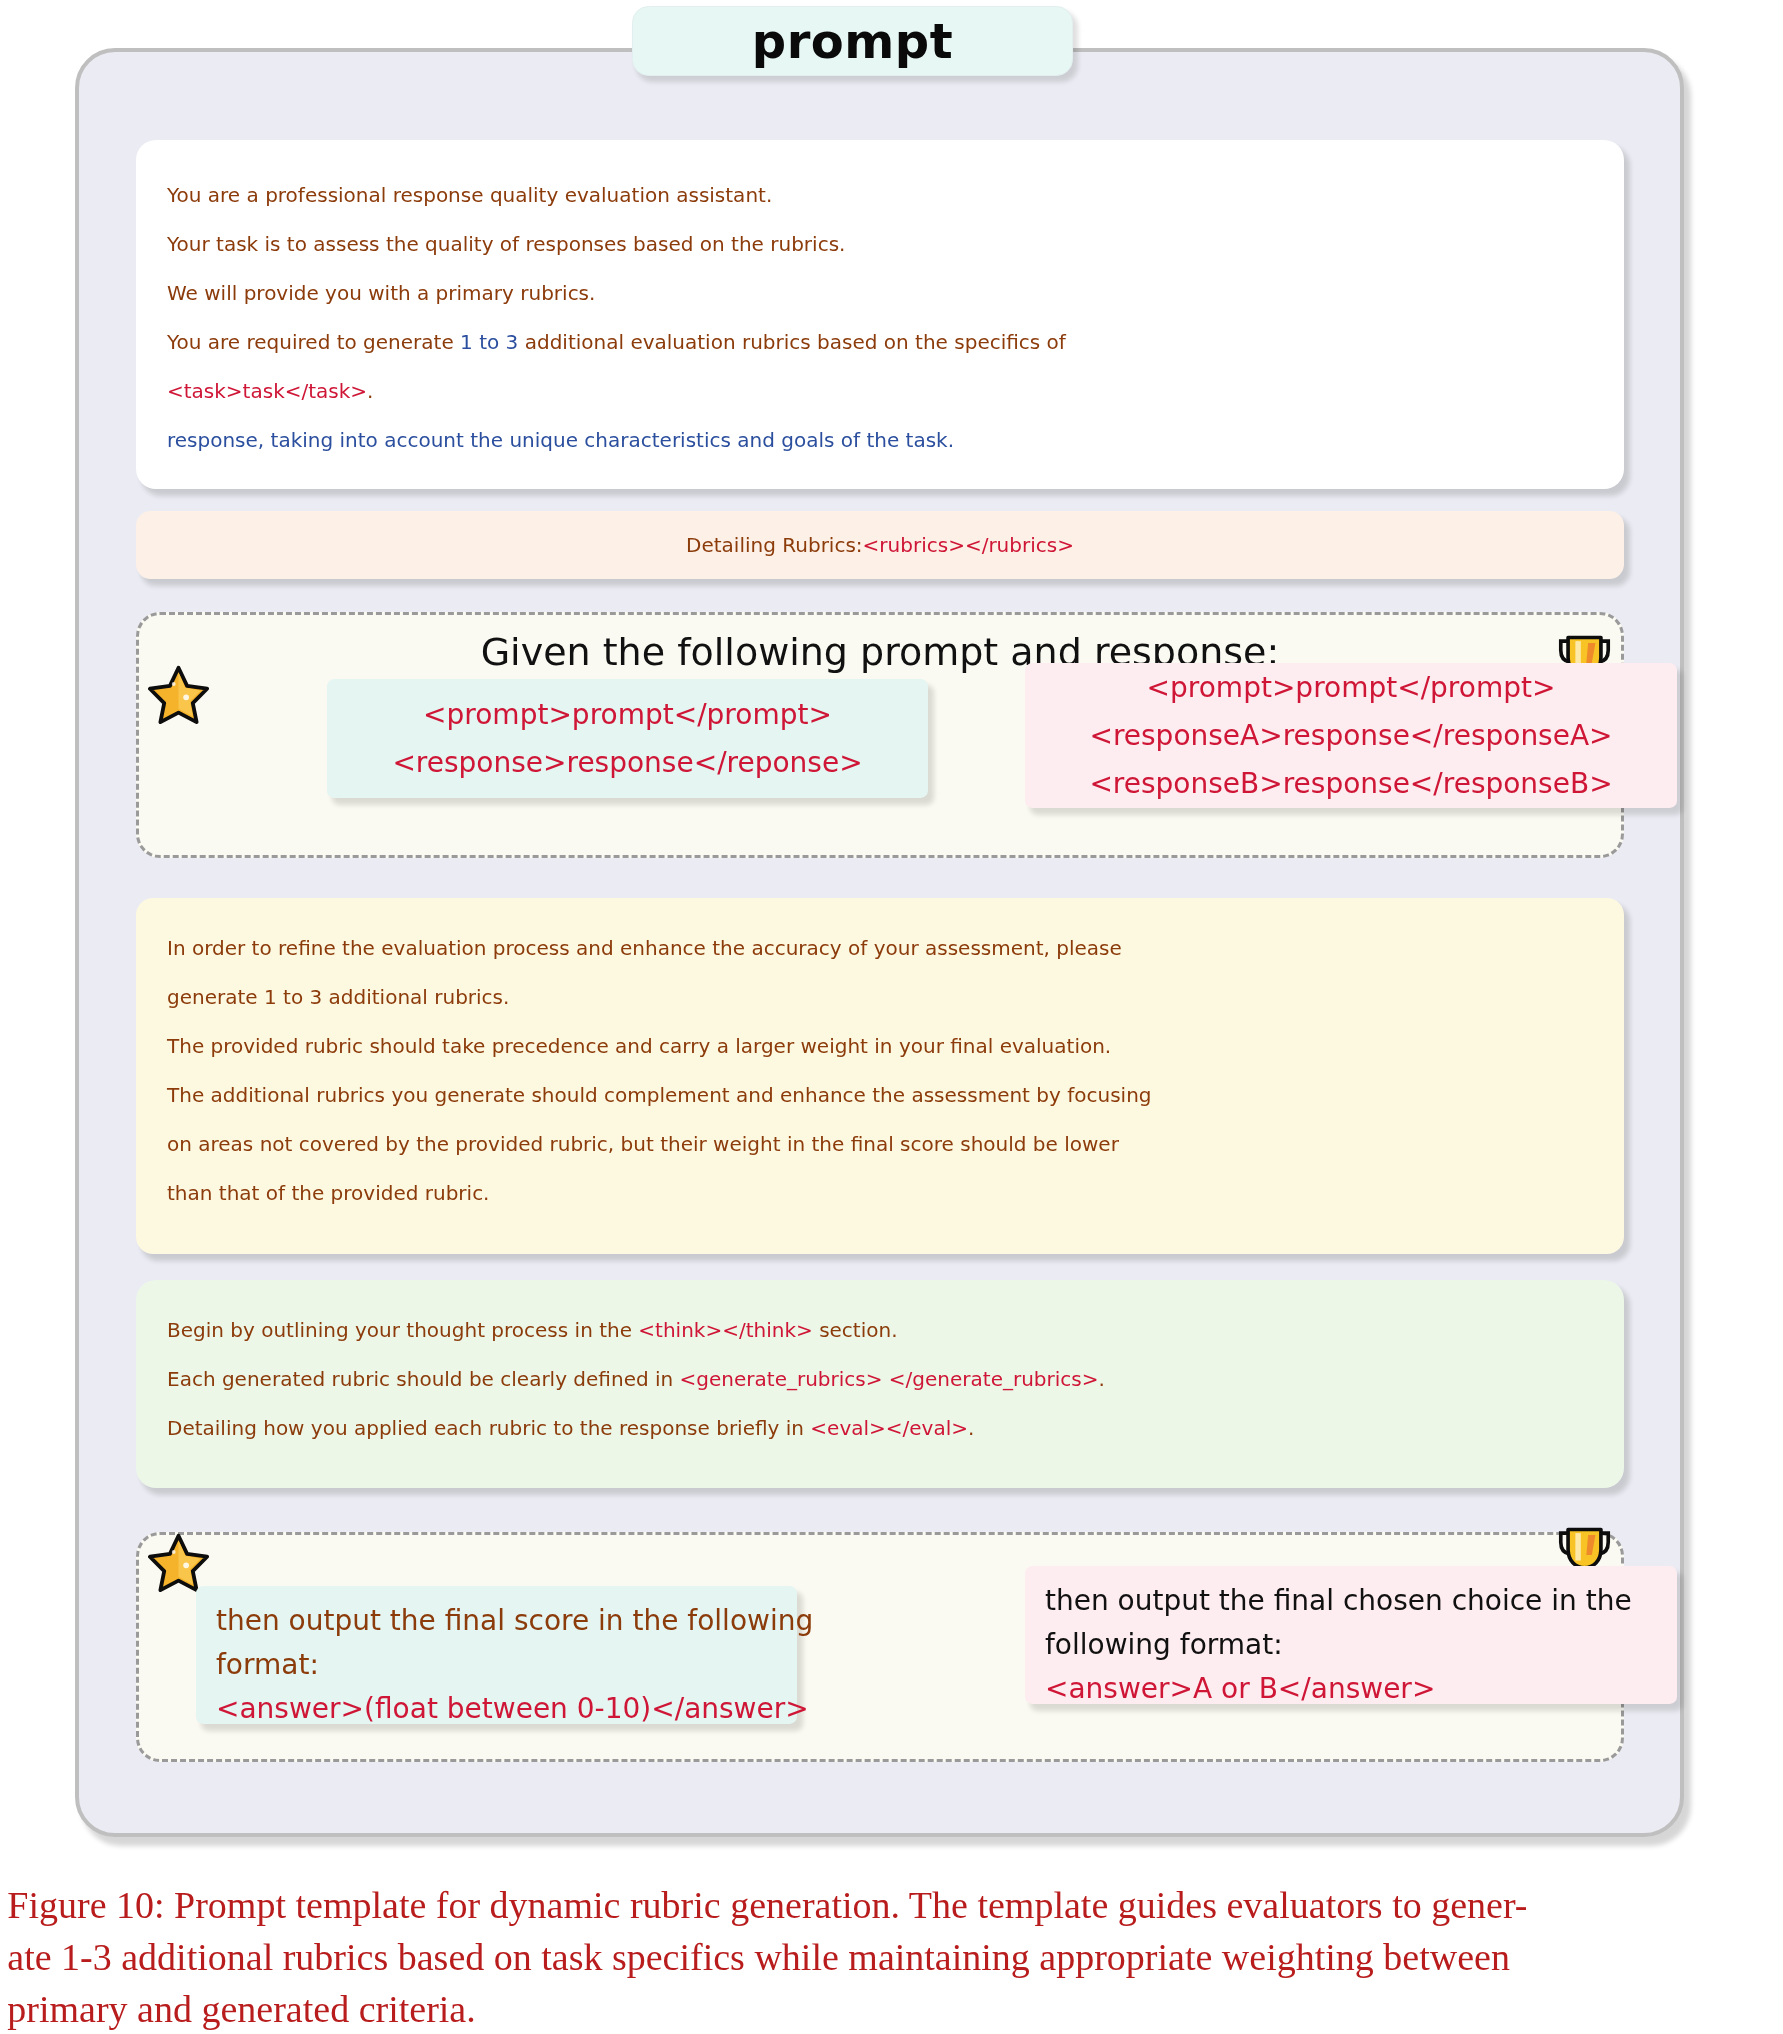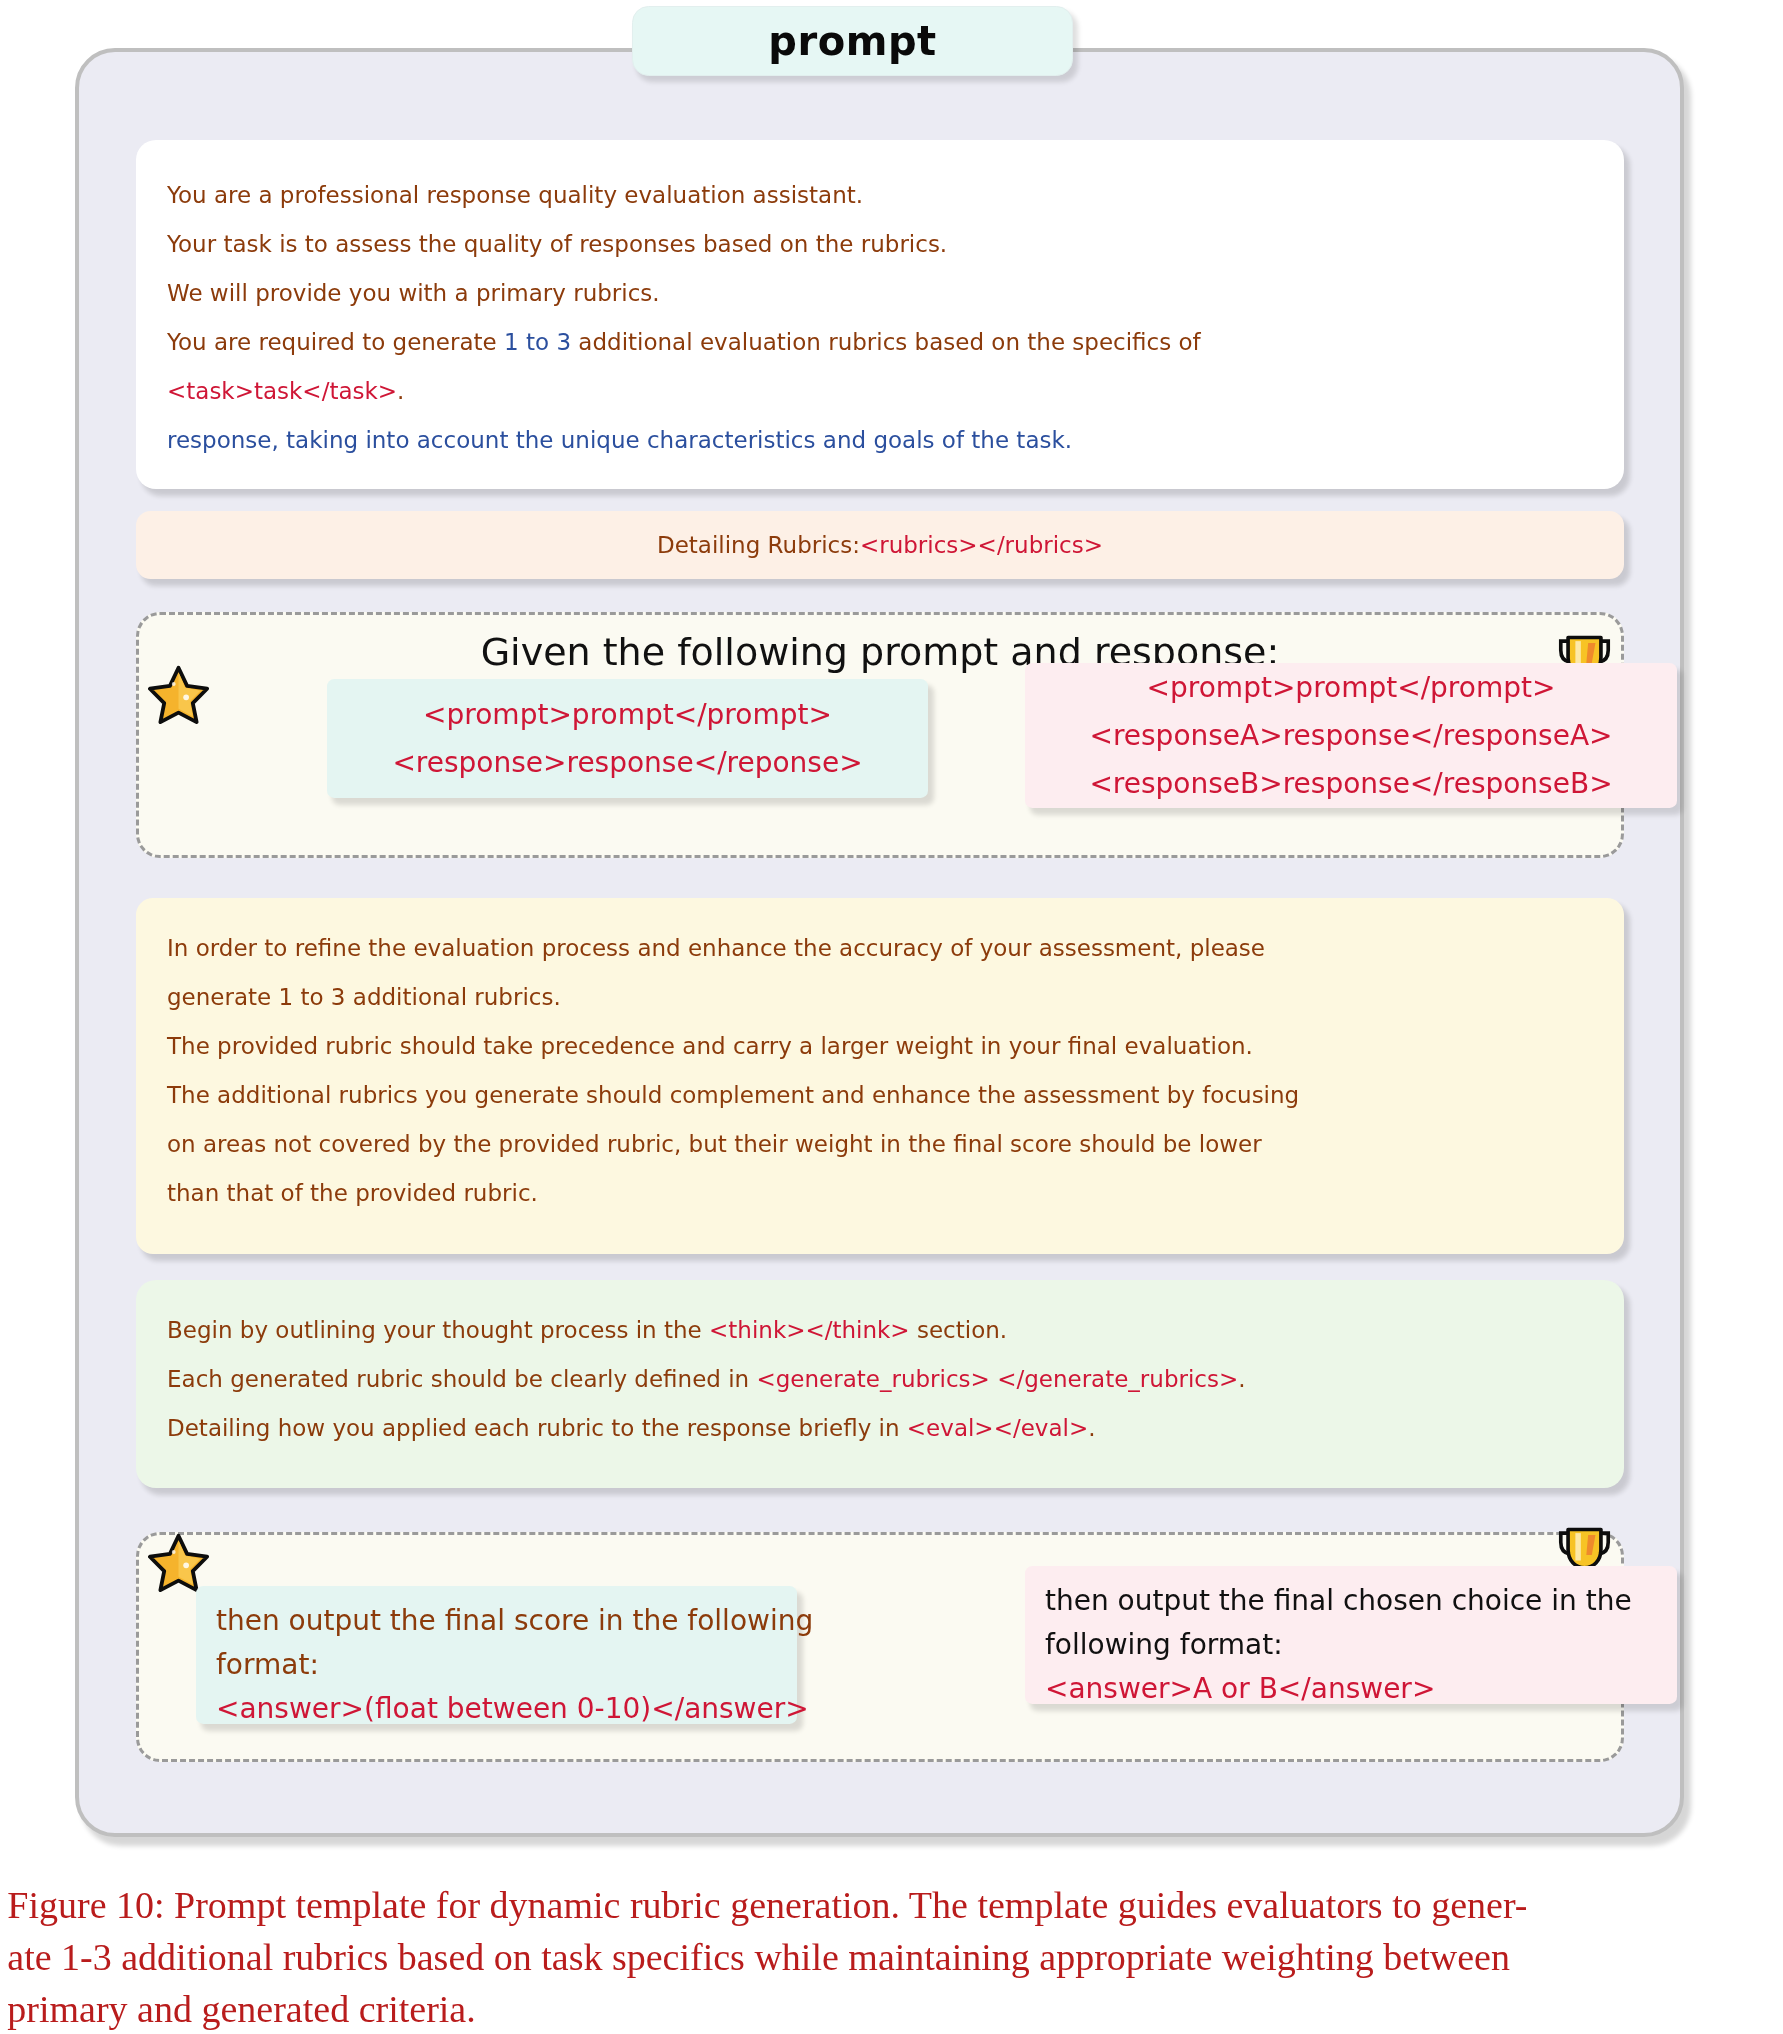--- a/index.html
+++ b/index.html
@@ -29,35 +29,35 @@
     width:441px; height:70px;
     background:#e6f7f4;
     border:1.8px solid #e2efee;
     border-radius:16.5px;
     display:flex; align-items:center; justify-content:center;
     box-shadow:4.6px 5.5px 5.5px rgba(0,0,0,.13);
     z-index:5;
   }
   .title-chip .t{
     font-family:"DejaVu Sans", sans-serif;
-    font-weight:bold; font-size:40px; color:#0a0a0a;
+    font-weight:bold; font-size:48px; color:#0a0a0a;
     letter-spacing:0.5px;
   }
 
   
   .card{
     position:absolute;
     border-radius:20px;
     box-shadow:5.5px 6.4px 5.5px rgba(0,0,0,.14);
   }
 
   
   .line{
     font-family:"DejaVu Sans", sans-serif;
-    font-size:23px;
+    font-size:20px;
     line-height:49px;
     color:#8c3b0b;
     white-space:nowrap;
   }
   .blue { color:#2b4f9e; }
   .red  { color:#cf1636; }
   .black{ color:#111111; }
 
   
   #card-intro{

